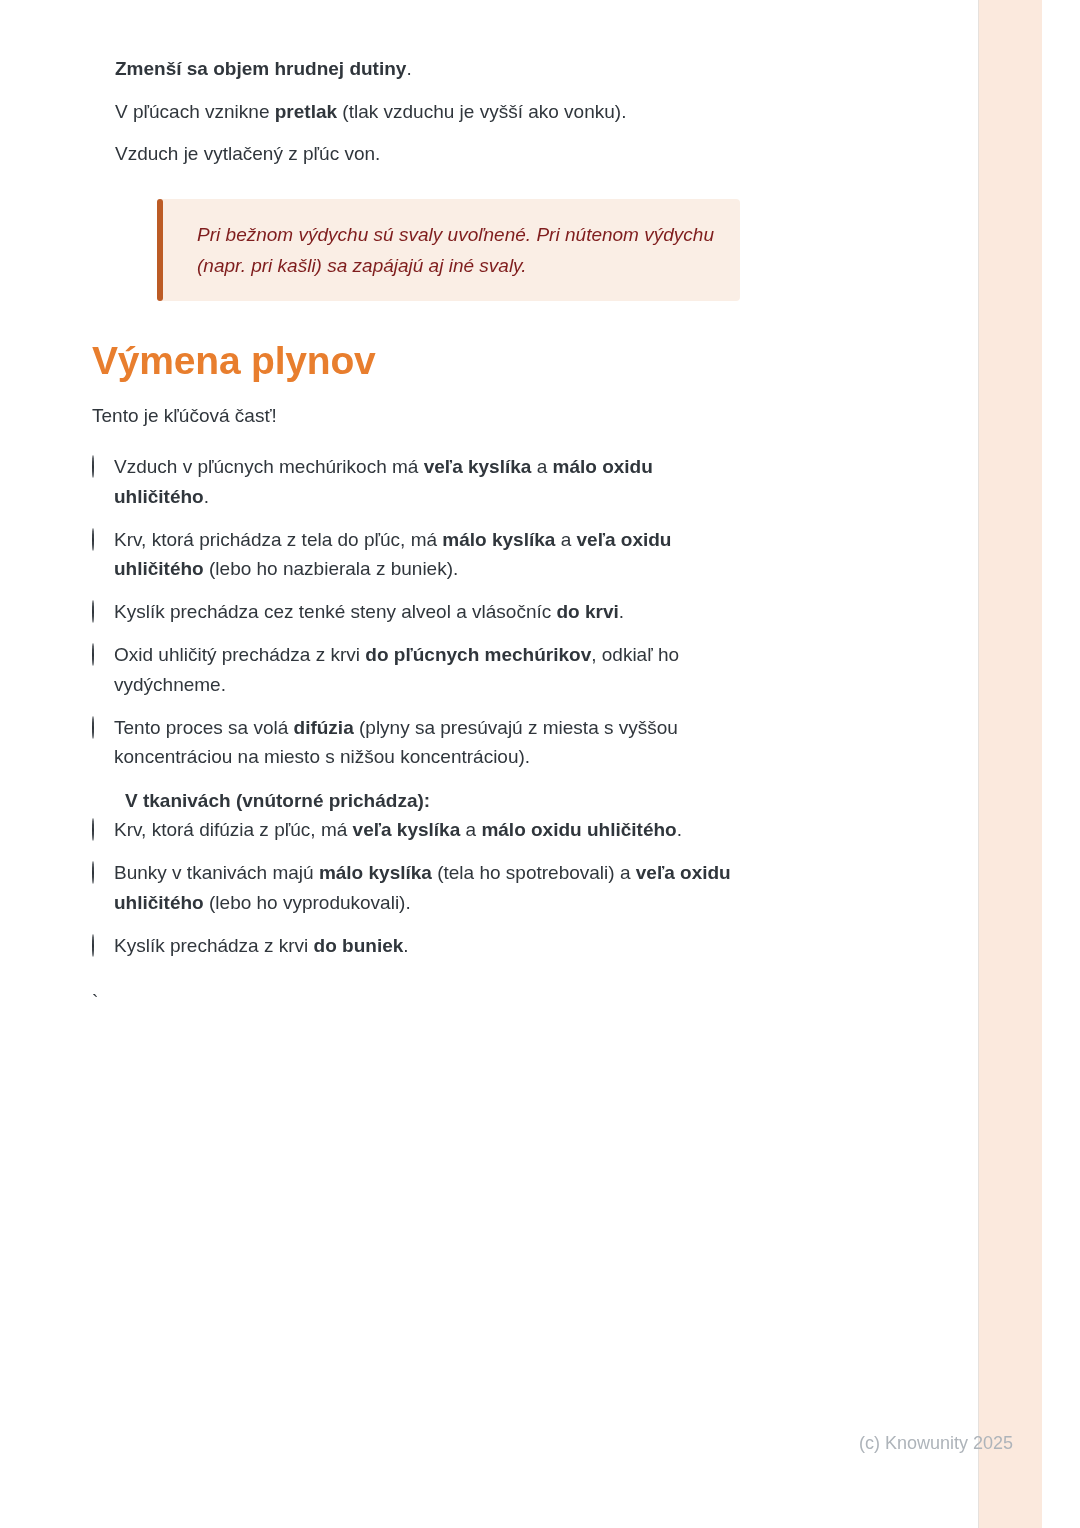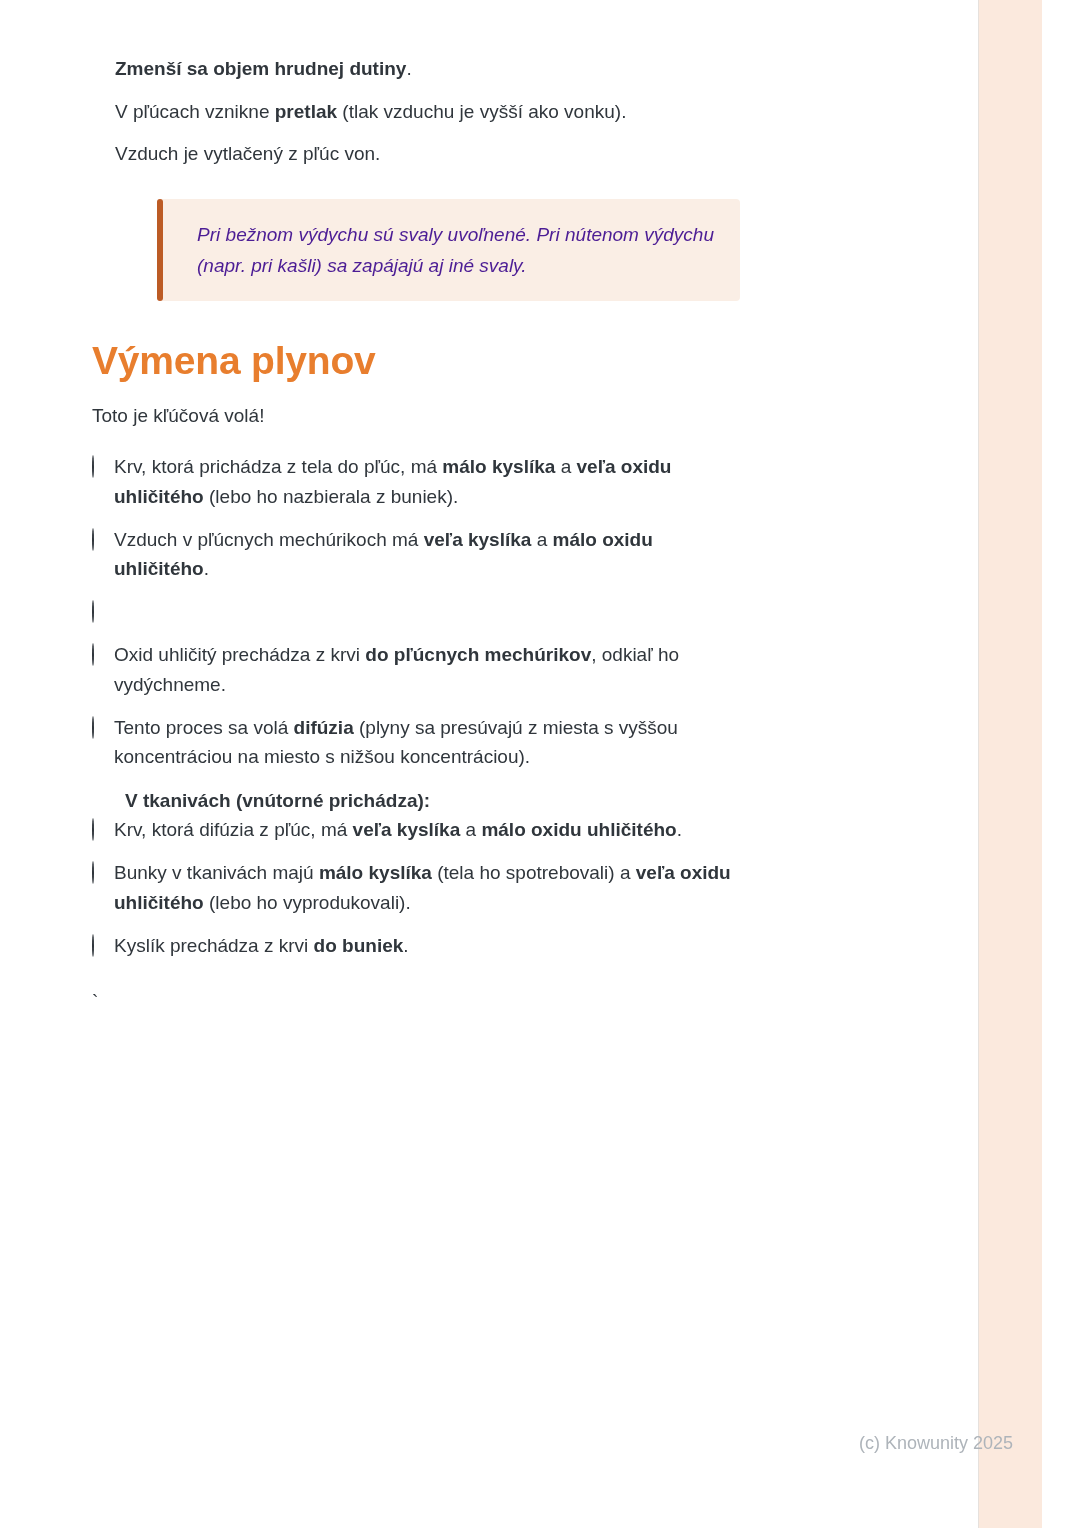--- a/index.html
+++ b/index.html
@@ -55,21 +55,21 @@
   .callout-row{display:flex;align-items:flex-start;margin-left:42px;margin-top:30px;}
   .callout-row .marker-col .dot{margin-top:32px;}
   .callout-box{
     position:relative;
     width:671px;
     background:var(--callout_bg);
     border-radius:4px;
     padding:20px 26px 20px 40px;
     line-height:31px;
     text-align:justify;
-    color:#4c1d95;
+    color:#7f1d1d;
   }
   .callout-bar{
     position:absolute;left:0;top:0;bottom:0;width:6px;
     background:var(--callout_bar);
     border-radius:3px;
   }
 
   h1.heading{
     margin:43px 0 0 0;
     font-size:39px;line-height:34px;
@@ -123,36 +123,37 @@
     <div class="callout-row">
       <span class="marker-col"><span class="dot"></span></span>
       <div class="callout-box">
         <span class="callout-bar"></span>
         <span><span class="i">Pri bežnom výdychu sú svaly uvoľnené. Pri nútenom výdychu (napr. pri kašli) sa zapájajú aj iné svaly.</span></span>
       </div>
     </div>
 
     <h1 class="heading">Výmena plynov</h1>
 
-    <p class="lead">Toto je kľúčová volá!</p>
+    <p class="lead">Tento je kľúčová časť!</p>
 
     <div class="groups-wrap">
 
       <div class="group">
         <ul class="plain sub-list">
           <li class="li">
             <span class="marker-col"><span class="ring"></span></span>
+            <span class="sub-text"><span>Vzduch v pľúcnych mechúrikoch má </span><span class="b">veľa kyslíka</span><span> a </span><span class="b">málo oxidu uhličitého</span><span>.</span></span>
+          </li>
+          <li class="li">
+            <span class="marker-col"><span class="ring"></span></span>
             <span class="sub-text"><span>Krv, ktorá prichádza z tela do pľúc, má </span><span class="b">málo kyslíka</span><span> a </span><span class="b">veľa oxidu uhličitého</span><span> (lebo ho nazbierala z buniek).</span></span>
           </li>
           <li class="li">
             <span class="marker-col"><span class="ring"></span></span>
-            <span class="sub-text"><span>Vzduch v pľúcnych mechúrikoch má </span><span class="b">veľa kyslíka</span><span> a </span><span class="b">málo oxidu uhličitého</span><span>.</span></span>
-          </li>
-          <li class="li">
-            <span class="marker-col"><span class="ring"></span></span>
+            <span class="sub-text"><span>Kyslík prechádza cez tenké steny alveol a vlásočníc </span><span class="b">do krvi</span><span>.</span></span>
           </li>
           <li class="li">
             <span class="marker-col"><span class="ring"></span></span>
             <span class="sub-text"><span>Oxid uhličitý prechádza z krvi </span><span class="b">do pľúcnych mechúrikov</span><span>, odkiaľ ho vydýchneme.</span></span>
           </li>
           <li class="li">
             <span class="marker-col"><span class="ring"></span></span>
             <span class="sub-text"><span>Tento proces sa volá </span><span class="b">difúzia</span><span> (plyny sa presúvajú z miesta s vyššou koncentráciou na miesto s nižšou koncentráciou).</span></span>
           </li>
         </ul>

